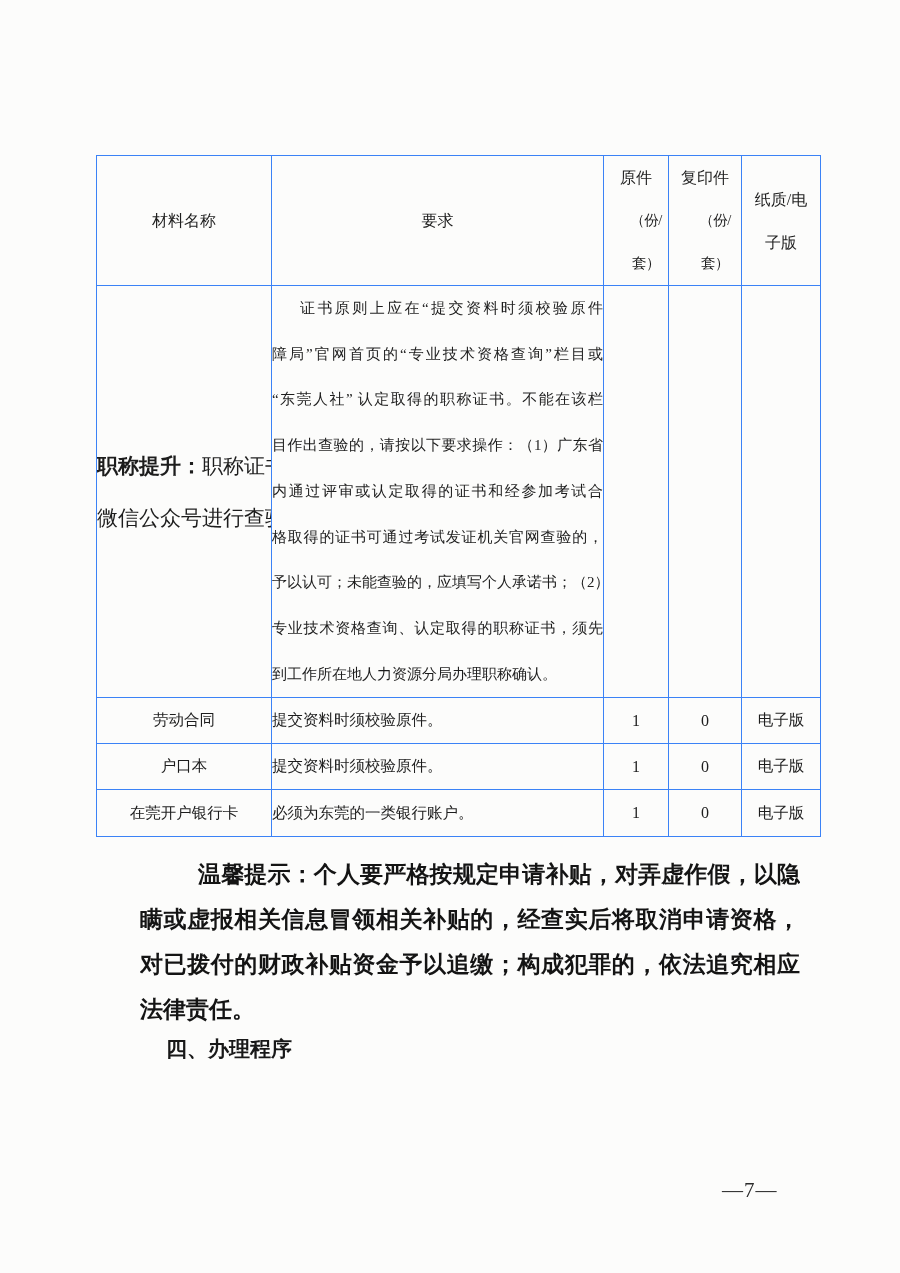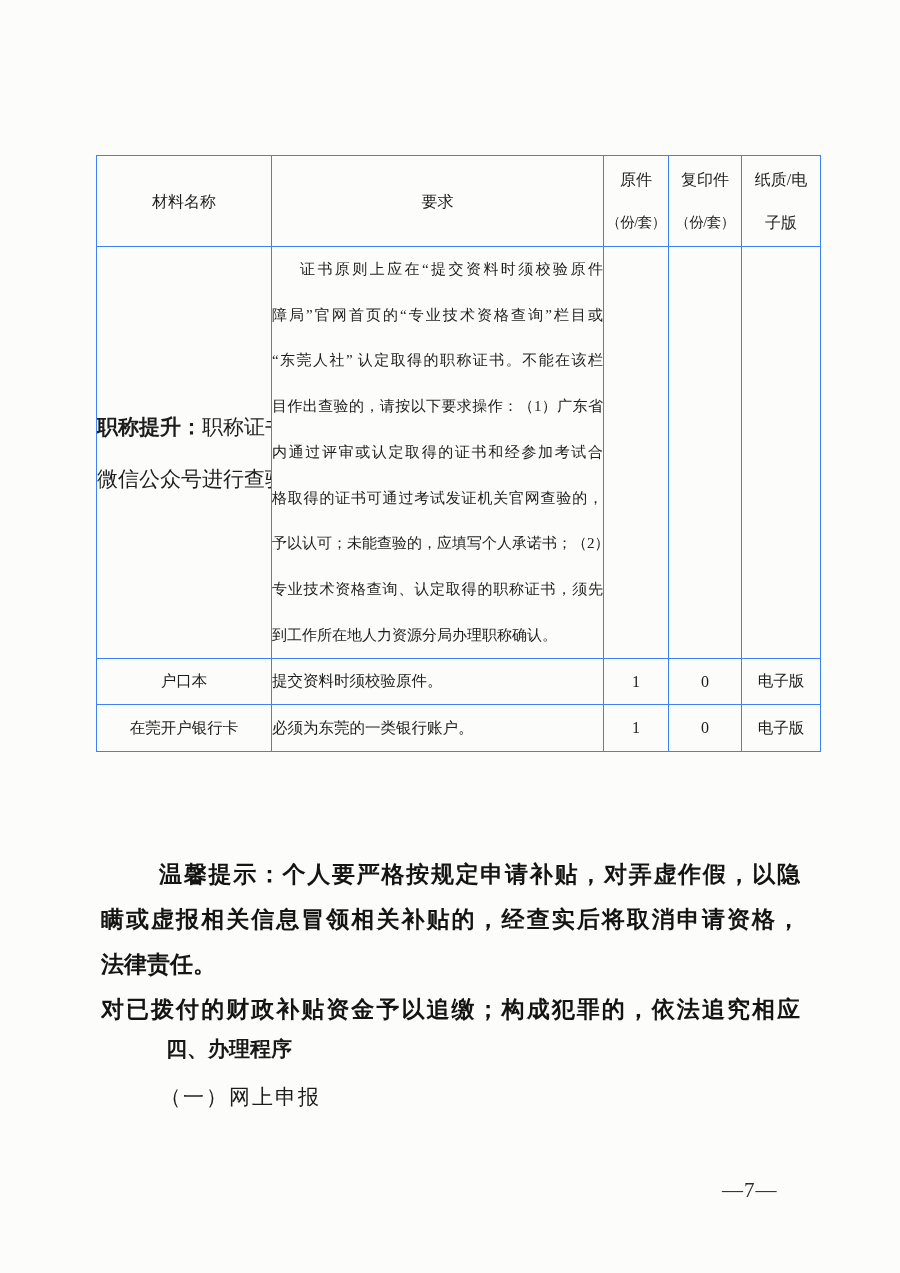--- a/index.html
+++ b/index.html
@@ -13,21 +13,21 @@
     position:absolute; left:96px; top:155px; width:724px;
     border-collapse:collapse; table-layout:fixed;
   }
   table.materials th, table.materials td {
     border:1px solid #3b82f6; font-weight:normal; color:#1d1d1d;
     vertical-align:middle; overflow:hidden; padding:0;
   }
   thead tr { height:91px; }
   th { font-size:16px; text-align:center; }
   .hl { line-height:43px; text-align:center; }
-  .h-small { font-size:14.5px; letter-spacing:-0.5px; }
+  .h-small { font-size:14.5px; letter-spacing:-0.5px;margin-left:20px; }
   tr.special { height:412px; }
   tr.r1 { height:46px; } tr.r2 { height:46px; } tr.r3 { height:47px; }
   .name-cell { padding:0 3px; font-size:21px; }
   .nl { line-height:52px; white-space:nowrap; }
   .b { font-weight:bold; }
   .req-cell { padding:0 5px; }
   .req-line {
     font-size:15px; line-height:45.7px; white-space:nowrap;
     text-align:justify; text-align-last:justify; overflow:hidden;
   }
@@ -38,21 +38,21 @@
   .num-cell { text-align:center; font-size:16px; }
   .fmt-cell { text-align:center; font-size:15.5px; }
   
   .notice {
     position:absolute; left:101px; top:852px; width:699px;
     font-family:"Liberation Sans","DejaVu Sans",sans-serif;
     font-weight:bold; font-size:23px; color:#141414;
   }
   .n-line {
     line-height:45px; white-space:nowrap; overflow:hidden;
-    text-align:justify; text-align-last:justify;
+    text-align:justify; text-align-last:justify;margin-left:39px;
   }
   .n-line.first { text-indent:58px; }
   .n-line.last { text-align-last:left; }
   
   .sec-heading {
     position:absolute; left:166px; top:1036px;
     font-family:Liberation Mono, monospace;
     font-weight:bold; font-size:21px; line-height:30px; color:#181818;
   }
   .sec-sub {
@@ -114,41 +114,47 @@
           <div class="req-line">内通过评审或认定取得的证书和经参加考试合</div>
           <div class="req-line">格取得的证书可通过考试发证机关官网查验的，</div>
           <div class="req-line">予以认可；未能查验的，应填写个人承诺书；（2）</div>
           <div class="req-line">专业技术资格查询、认定取得的职称证书，须先</div>
           <div class="req-line last">到工作所在地人力资源分局办理职称确认。</div>
         </td>
         <td class="num-cell"></td>
         <td class="num-cell"></td>
         <td class="fmt-cell"></td>
       </tr>
+      <tr class="r1">
+        <td class="name-c">劳动合同</td>
+        <td class="req-c">提交资料时须校验原件。</td>
+        <td class="num-cell">1</td>
+        <td class="num-cell">0</td>
+        <td class="fmt-cell">电子版</td>
+      </tr>
       <tr class="r2">
         <td class="name-c">户口本</td>
         <td class="req-c">提交资料时须校验原件。</td>
         <td class="num-cell">1</td>
         <td class="num-cell">0</td>
         <td class="fmt-cell">电子版</td>
       </tr>
       <tr class="r3">
         <td class="name-c">在莞开户银行卡</td>
         <td class="req-c">必须为东莞的一类银行账户。</td>
         <td class="num-cell">1</td>
         <td class="num-cell">0</td>
         <td class="fmt-cell">电子版</td>
       </tr>
     </tbody>
   </table>
 
   <div class="notice">
     <div class="n-line first">温馨提示：个人要严格按规定申请补贴，对弄虚作假，以隐</div>
     <div class="n-line">瞒或虚报相关信息冒领相关补贴的，经查实后将取消申请资格，</div>
+    <div class="n-line">对已拨付的财政补贴资金予以追缴；构成犯罪的，依法追究相应</div>
     <div class="n-line last">法律责任。</div>
-    <div class="n-line">对已拨付的财政补贴资金予以追缴；构成犯罪的，依法追究相应</div>
   </div>
 
   <div class="sec-heading">四、办理程序</div>
-  <div class="sec-sub">（一）网上申报</div>
   <div class="page-number">—7—</div>
 
 </div>
 
 </body></html>

